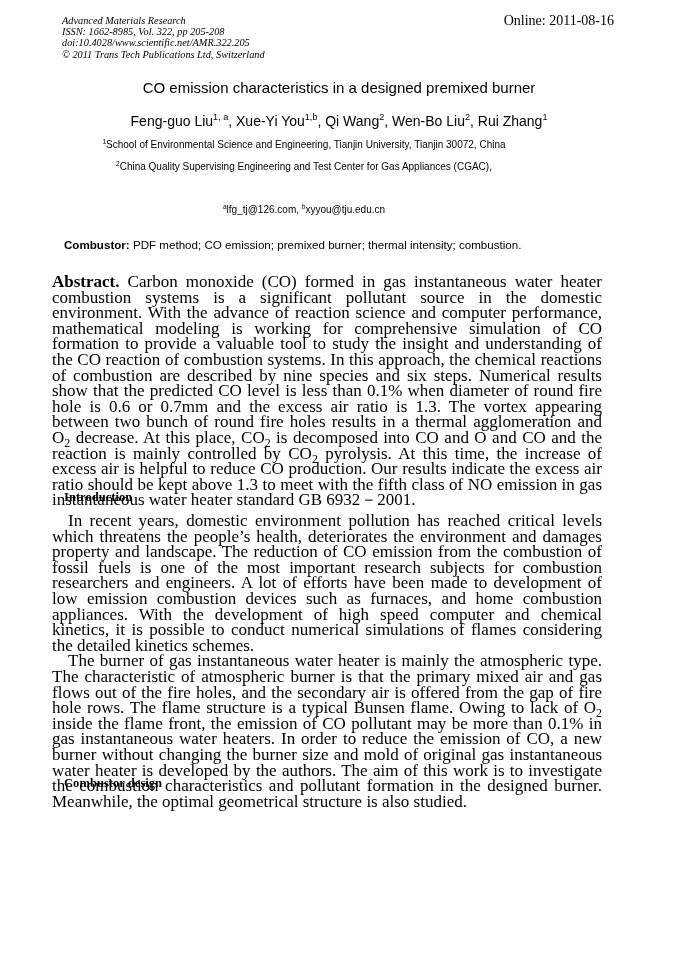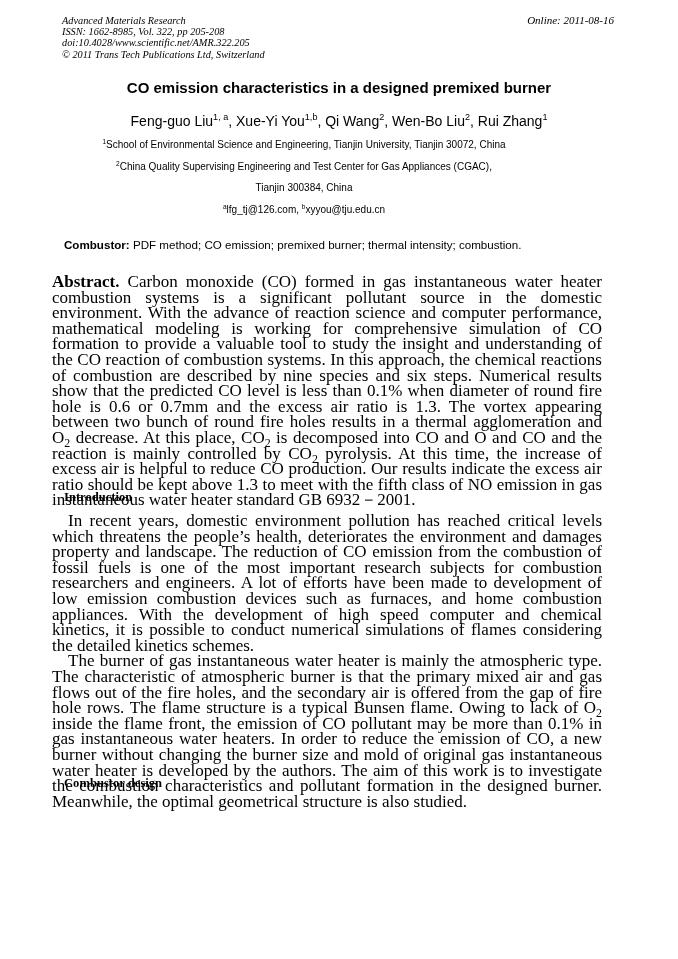--- a/index.html
+++ b/index.html
@@ -1,20 +1,20 @@
 <!DOCTYPE html>
 <html><head>
 <meta charset="utf-8">
 <style>
   html, body { margin: 0; padding: 0; background: #ffffff; }
   body { width: 678px; height: 959px; position: relative; overflow: hidden; color: #000; }
   .page { position: absolute; left: 0; top: 0; width: 678px; height: 959px; }
   .hdr-left { position: absolute; left: 62px; top: 15px; font-family: "Liberation Serif", serif; font-style: italic; font-size: 10.3px; line-height: 11.2px; }
-  .hdr-right { position: absolute; right: 64px; top: 15px; font-family: "Liberation Serif", serif; font-style: italic; font-size: 11px; line-height: 11.2px; }
-  .title { position: absolute; left: 0; width: 678px; top: 79px; text-align: center; font-family: "Liberation Sans", sans-serif; font-weight: bold; font-size: 15px; }
+  .hdr-right { position: absolute; right: 64px; top: 15px; font-family: "Liberation Serif", serif; font-size: 14px; line-height: 11.2px; }
+  .title { position: absolute; left: 0; width: 678px; top: 79px; text-align: center; font-family: "Liberation Sans", sans-serif; font-weight: normal; font-size: 15px; }
   .authors { position: absolute; left: 0; width: 678px; top: 113px; text-align: center; font-family: "Liberation Sans", sans-serif; font-size: 14px; }
   .aff { position: absolute; left: 0; width: 608px; text-align: center; font-family: "Liberation Sans", sans-serif; font-size: 10px; }
   sup { font-size: 65%; vertical-align: super; line-height: 0; }
   sub { font-size: 70%; vertical-align: sub; line-height: 0; }
   .keywords { position: absolute; left: 64px; top: 238px; font-family: "Liberation Sans", sans-serif; font-size: 11.6px; }
   .keywords b { font-weight: bold; }
   .body { position: absolute; left: 52px; width: 550px; font-family: "Liberation Serif", serif; font-size: 17px; line-height: 15.6px; text-align: justify; }
   .body p { margin: 0; }
   .indent { text-indent: 16px; }
   .sec { position: absolute; left: 64px; font-family: "Liberation Serif", serif; font-weight: bold; font-size: 12.6px; }
@@ -37,21 +37,20 @@
   <div class="authors">
     <span>Feng-guo Liu</span><sup>1, a</sup>,
     <span>Xue-Yi You</span><sup>1,b</sup>,
     <span>Qi Wang</span><sup>2</sup>,
     <span>Wen-Bo Liu</span><sup>2</sup>,
     <span>Rui Zhang</span><sup>1</sup>
   </div>
 
   <div class="aff" style="top:139px;"><sup>1</sup><span>School of Environmental Science and Engineering, Tianjin University, Tianjin 30072, China</span></div>
   <div class="aff" style="top:161px;"><sup>2</sup><span>China Quality Supervising Engineering and Test Center for Gas Appliances (CGAC),</span></div>
-  <div class="aff" style="top:182px;">Tianjin 300384, China</div>
   <div class="aff" style="top:204px;text-align:center;"><sup>a</sup><span>lfg_tj@126.com, </span><sup>b</sup><span>xyyou@tju.edu.cn</span></div>
 
   <div class="keywords"><b>Combustor:</b><span> PDF method; CO emission; premixed burner; thermal intensity; combustion.</span></div>
 
   <div class="body" style="top:274px;">
     <p><b>Abstract.</b><span> Carbon monoxide (CO) formed in gas instantaneous water heater combustion systems is a significant pollutant source in the domestic environment. With the advance of reaction science and computer performance, mathematical modeling is working for comprehensive simulation of CO formation to provide a valuable tool to study the insight and understanding of the CO reaction of combustion systems. In this approach, the chemical reactions of combustion are described by nine species and six steps. Numerical results show that the predicted CO level is less than 0.1% when diameter of round fire hole is 0.6 or 0.7mm and the excess air ratio is 1.3. The vortex appearing between two bunch of round fire holes results in a thermal agglomeration and O</span><sub>2</sub><span> decrease. At this place, CO</span><sub>2</sub><span> is decomposed into CO and O and CO and the reaction is mainly controlled by CO</span><sub>2</sub><span> pyrolysis. At this time, the increase of excess air is helpful to reduce CO production. Our results indicate the excess air ratio should be kept above 1.3 to meet with the fifth class of NO emission in gas instantaneous water heater standard GB 6932－2001.</span></p>
   </div>
 
   <div class="sec" style="top:490px;">Introduction</div>
 

